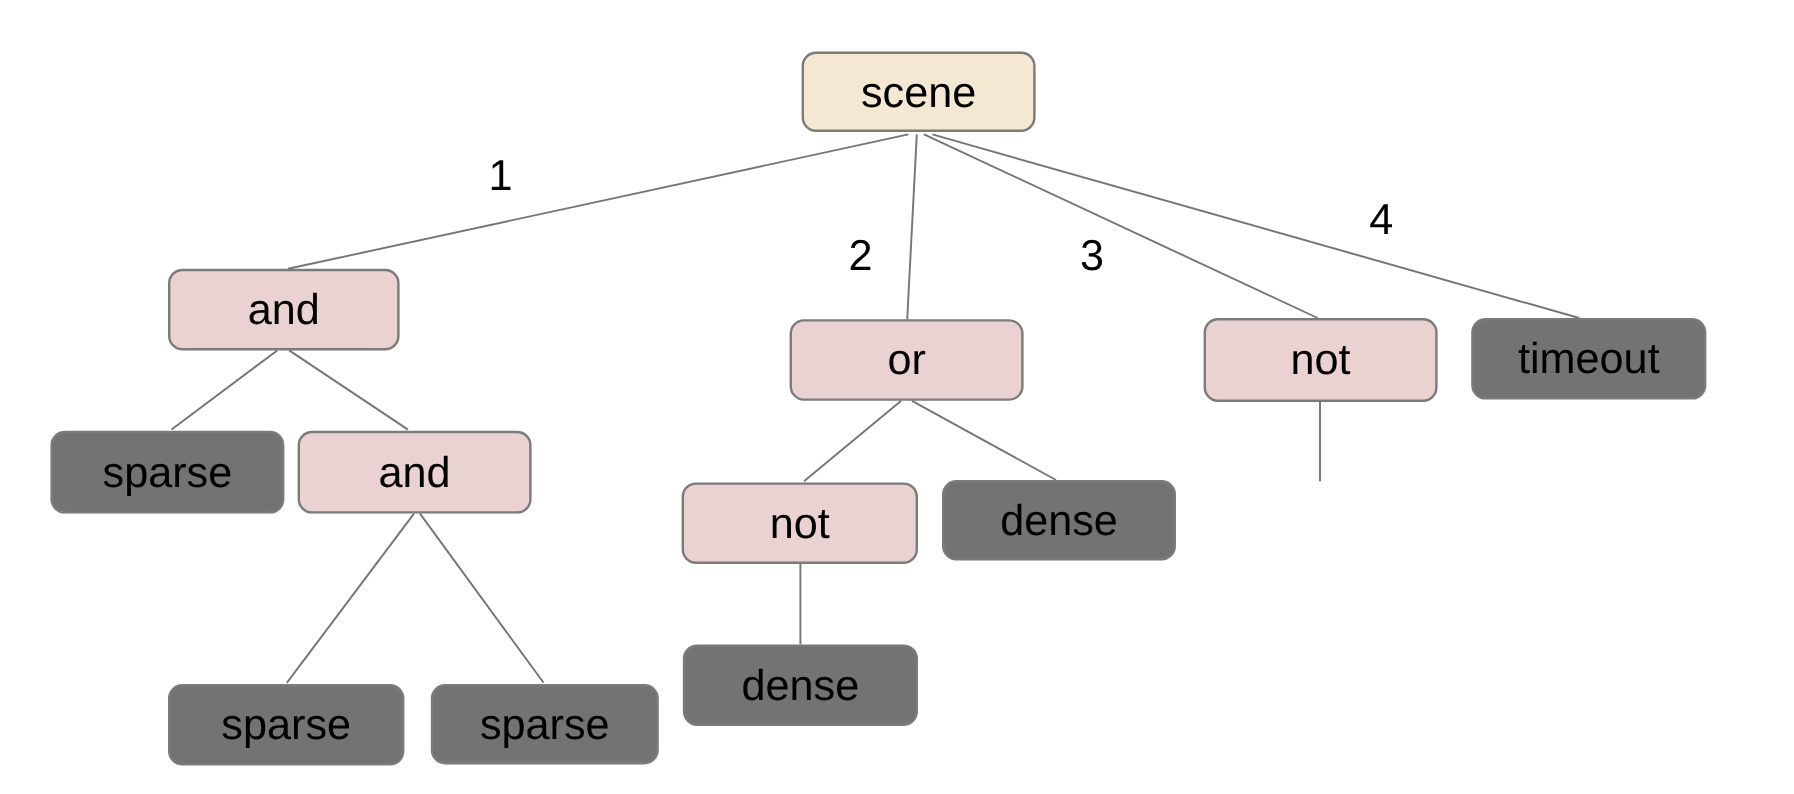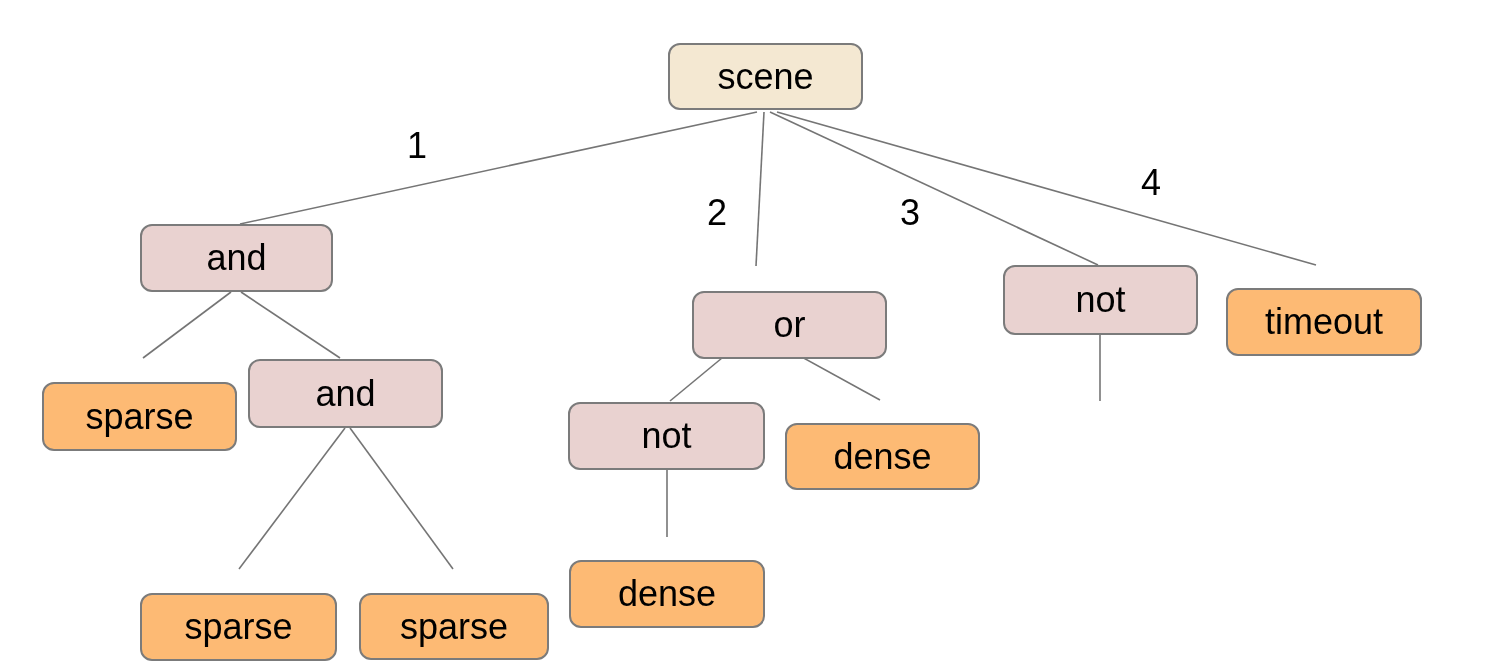--- a/index.html
+++ b/index.html
@@ -36,21 +36,21 @@
     border: 2px solid #7b7b7b;
     border-radius: 12px;
     box-sizing: border-box;
     font-size: 36px;
     line-height: 1;
     color: #000000;
     white-space: nowrap;
   }
   .node.root     { background: #f4e8d2; }
   .node.operator { background: #e9d2d0; }
-  .node.leaf     { background: #fdba74; margin-top: 23px; }
+  .node.leaf     { background: #737373; }
   .edge-label {
     position: absolute;
     z-index: 2;
     transform: translate(-50%, -50%);
     font-size: 36px;
     line-height: 1;
     color: #000000;
   }
 </style>
 </head>
@@ -70,21 +70,21 @@
     <line x1="751" y1="334" x2="670" y2="401"></line>
     <line x1="760" y1="334" x2="880" y2="400"></line>
     <line x1="667" y1="470" x2="667" y2="537"></line>
     <line x1="1100" y1="335" x2="1100" y2="401"></line>
   </svg>
 
   <div class="node root" style="left:668px;  top:43px;  width:195px; height:67px;">scene</div>
 
   <div class="node operator" style="left:140px;  top:224px; width:193px; height:68px;">and</div>
 
-  <div class="node operator" style="left:692px;  top:266px; width:195px; height:68px;margin-top:25px;">or</div>
+  <div class="node operator" style="left:658px;  top:266px; width:195px; height:68px;">or</div>
 
   <div class="node operator" style="left:1003px; top:265px; width:195px; height:70px;">not</div>
 
   <div class="node leaf" style="left:1226px; top:265px; width:196px; height:68px;">timeout</div>
 
   <div class="node leaf" style="left:42px;   top:359px; width:195px; height:69px;">sparse</div>
 
   <div class="node operator" style="left:248px;  top:359px; width:195px; height:69px;">and</div>
 
   <div class="node operator" style="left:568px;  top:402px; width:197px; height:68px;">not</div>

